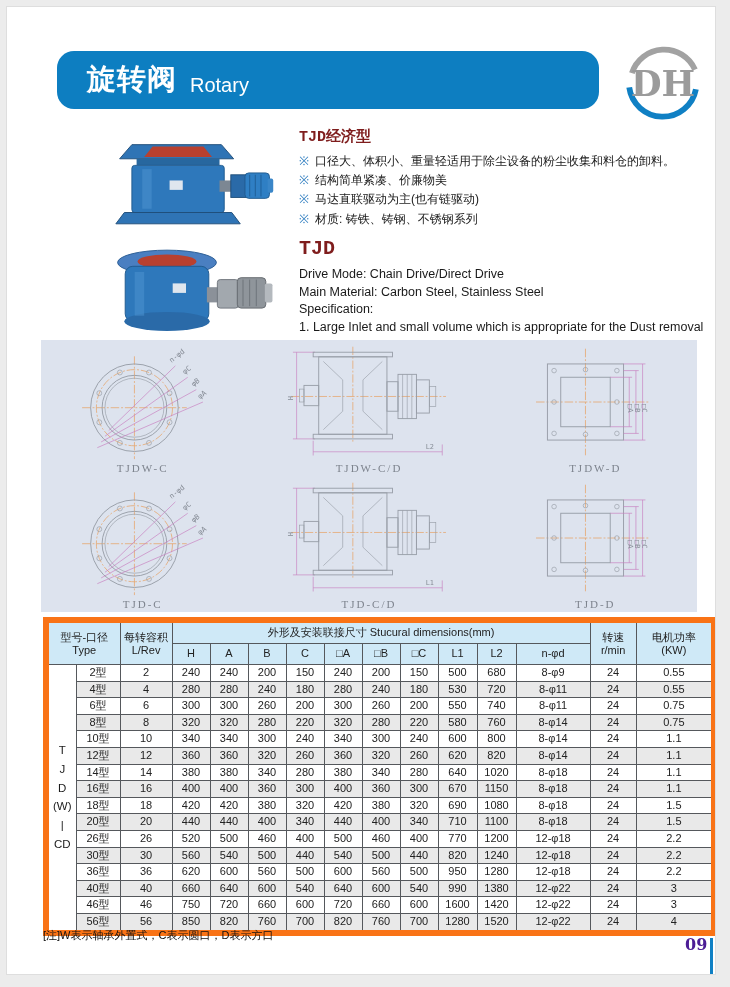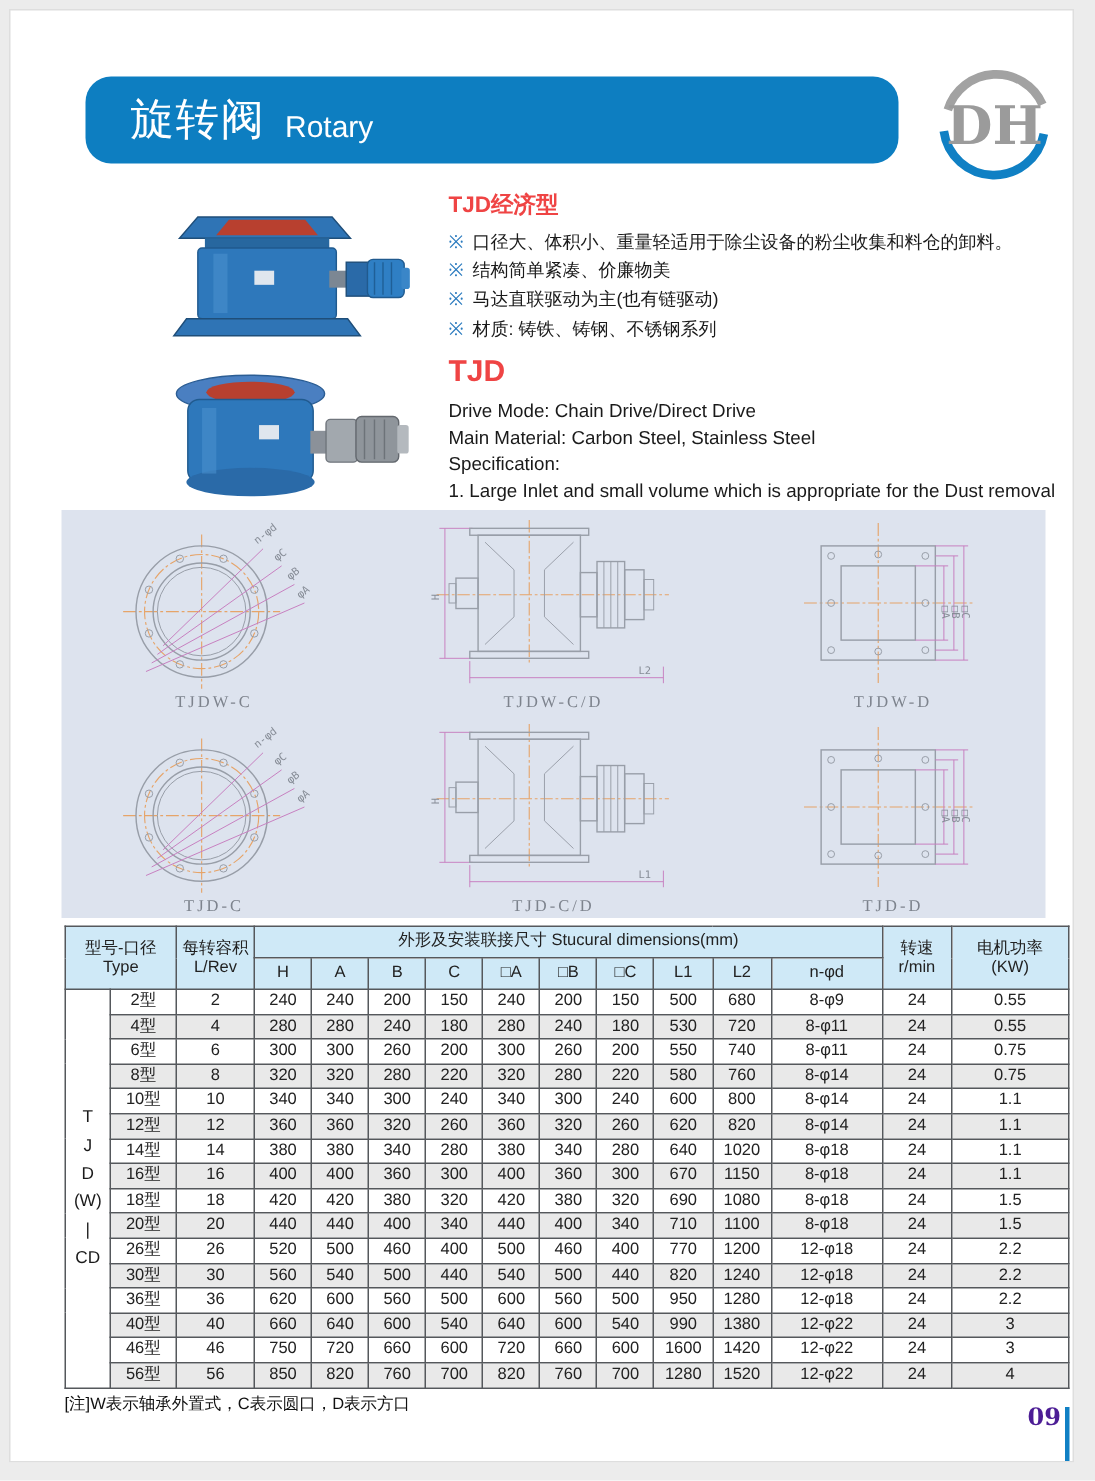--- a/index.html
+++ b/index.html
@@ -4,53 +4,53 @@
 <style>
   html,body{margin:0;padding:0;}
   body{width:730px;height:987px;background:#ececec;position:relative;
        font-family:"Liberation Sans",sans-serif;color:#222;}
   .page{position:absolute;left:6px;top:6px;width:710px;height:969px;
         background:#ffffff;border:1px solid #dedede;box-sizing:border-box;overflow:hidden;}
 
   
   .banner{position:absolute;left:50px;top:44px;width:542px;height:58px;
           background:#0d7ec1;border-radius:17px;display:flex;align-items:center;padding-left:30px;box-sizing:border-box;}
-  .banner .zh{color:#fff;font-size:29px;font-weight:normal;letter-spacing:1px;}
+  .banner .zh{color:#fff;font-size:29px;font-weight:bold;letter-spacing:1px;}
   .banner .en{color:#fff;font-size:20px;margin-left:13px;margin-top:10px;}
 
   .logo{position:absolute;left:610px;top:36px;width:92px;height:80px;}
 
   
   .photos{position:absolute;left:72px;top:132px;width:214px;}
   .photos svg{display:block;}
 
   
   .intro{position:absolute;left:292px;top:120px;width:414px;}
-  .intro h2{margin:0 0 6px 0;font-size:15px;color:#ef4444;font-weight:bold;}
+  .intro h2{margin:0 0 6px 0;font-size:15px;color:#7f1d1d;font-weight:bold;font-family:Liberation Mono, monospace;}
   .bullets{margin:0 0 8px 0;}
   .bullet-row{font-size:12px;line-height:1.6;color:#1a1a1a;display:flex;}
   .bullet-row .mk{color:#2b7bbf;margin-right:6px;}
   .tjd-lines p{margin:0;font-size:12.5px;line-height:1.42;color:#1a1a1a;}
 
   
   .drawings{position:absolute;left:34px;top:333px;width:656px;height:272px;background:#dde3ee;
             display:grid;grid-template-columns:31% 38% 31%;grid-template-rows:50% 50%;}
   .draw-cell{display:flex;flex-direction:column;align-items:center;justify-content:flex-end;padding-bottom:2px;}
   .draw-label{font-family:Liberation Serif, serif;font-size:11px;color:#7d838d;letter-spacing:2px;margin-top:1px;}
   .ln{stroke:#989ea8;stroke-width:1;fill:none;}
   .lnthin{stroke:#989ea8;stroke-width:0.7;fill:none;}
   .cl{stroke:#e6a469;stroke-width:0.8;fill:none;stroke-dasharray:9 2 2 2;}
   .dim{stroke:#c77fc0;stroke-width:0.7;fill:none;}
   .dim-t{fill:#868c96;font-size:7.5px;font-family:"DejaVu Sans Mono",monospace;}
 
   
   .spec-table{position:absolute;left:36px;top:610px;}
   table{border-collapse:collapse;table-layout:fixed;width:670px;font-size:11px;}
   th,td{border:1px solid #55585c;text-align:center;padding:0;overflow:hidden;white-space:nowrap;}
-  table{border:1px solid #f97316;}
+  table{border:6px solid #f97316;}
   thead th{background:#cfe9f7;font-weight:normal;font-size:11px;line-height:1.25;height:20px;}
   thead .two-line div{line-height:1.18;}
   tbody td{height:15.6px;line-height:15.6px;background:#fff;}
   tbody tr.alt td{background:#e9e9e9;}
   td.series-cell{background:#fff !important;vertical-align:middle;font-size:11.5px;color:#1a1a1a;}
   td.series-cell div{margin:6px 0;line-height:1.1;}
 
   .footnote{position:absolute;left:36px;top:921px;font-size:11px;color:#111;}
   .pagenum{position:absolute;left:678px;top:928px;font-family:"DejaVu Serif",serif;font-weight:bold;font-size:16px;color:#4c1d95;}
   .accent-line{position:absolute;left:703px;top:931px;width:3px;height:38px;background:#1080c4;}

